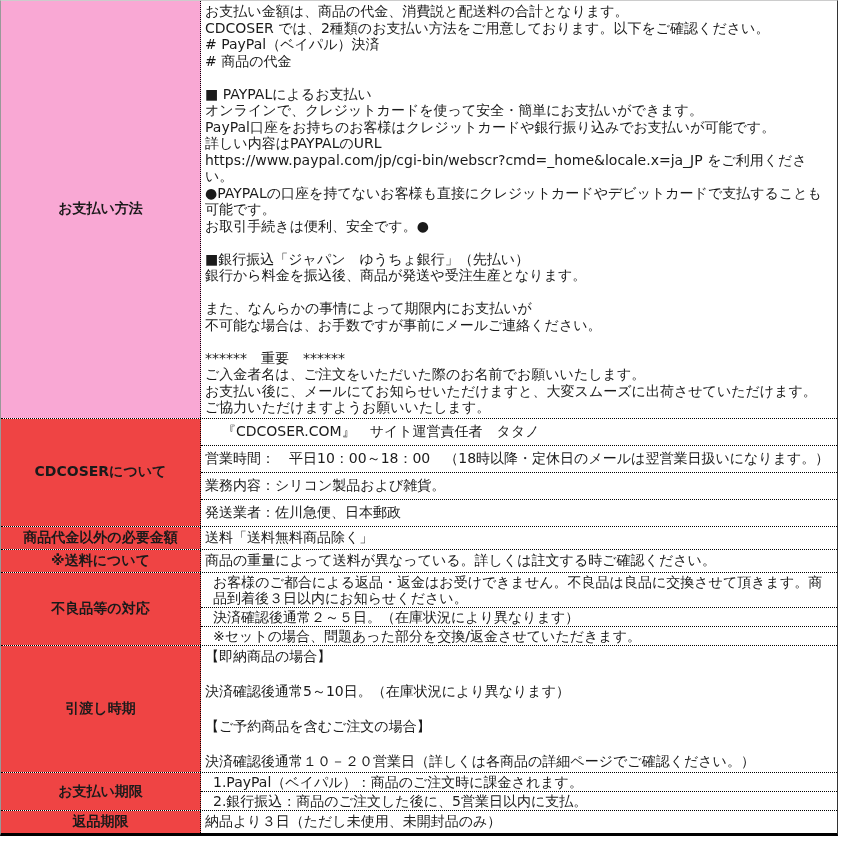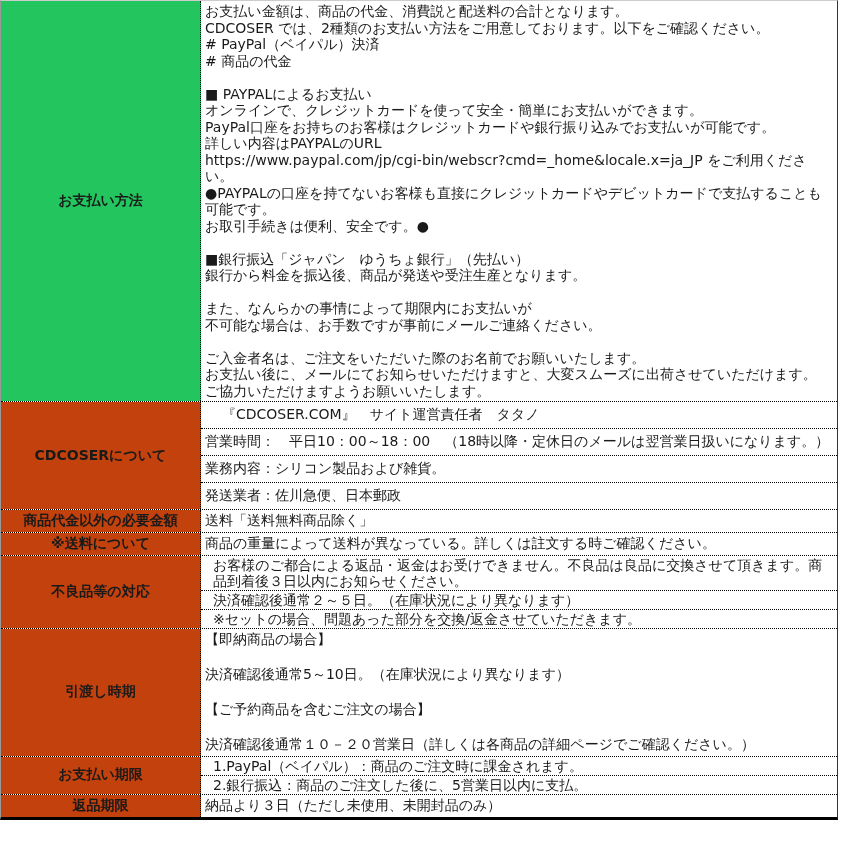--- a/index.html
+++ b/index.html
@@ -9,26 +9,26 @@
     border-top:1px solid #cccccc;
     border-left:1px solid #999999;
     border-right:1px solid #333333;
     border-bottom:3px solid #000000;
   }
   .row{display:flex;border-top:1px dotted #000;}
   .row:first-child{border-top:none;}
   .label-cell{
     width:200px;flex:0 0 200px;
     border-right:1px dotted #000;
-    background:#c2410c;
+    background:#ef4444;
     display:flex;align-items:center;justify-content:center;
     font-weight:bold;text-align:center;
     padding:2px 4px;box-sizing:border-box;
   }
-  .label-cell.white{background:#22c55e;}
+  .label-cell.white{background:#f9a8d4;}
   .content-cell{flex:1;min-width:0;padding:2px 4px;box-sizing:border-box;}
   .content-stack{flex:1;min-width:0;display:flex;flex-direction:column;}
   .subrow{border-top:1px dotted #000;padding:4px 4px;box-sizing:border-box;}
   .subrow:first-child{border-top:none;padding-left:21px;}
   .subrow.tight{padding:1px 12px;line-height:16px;}
   .line{line-height:16.5px;min-height:16.5px;}
   .line-lg{line-height:17.5px;min-height:17.5px;}
   .bold{font-weight:bold;}
 </style>
 </head>
@@ -51,20 +51,21 @@
       <div class="line">https://www.paypal.com/jp/cgi-bin/webscr?cmd=_home&amp;locale.x=ja_JP をご利用ください。</div>
       <div class="line">●PAYPALの口座を持てないお客様も直接にクレジットカードやデビットカードで支払することも可能です。</div>
       <div class="line">お取引手続きは便利、安全です。●</div>
       <div class="line"></div>
       <div class="line">■銀行振込「ジャパン　ゆうちょ銀行」（先払い）</div>
       <div class="line">銀行から料金を振込後、商品が発送や受注生産となります。</div>
       <div class="line"></div>
       <div class="line">また、なんらかの事情によって期限内にお支払いが</div>
       <div class="line">不可能な場合は、お手数ですが事前にメールご連絡ください。</div>
       <div class="line"></div>
+      <div class="line">******　重要　******</div>
       <div class="line">ご入金者名は、ご注文をいただいた際のお名前でお願いいたします。</div>
       <div class="line">お支払い後に、メールにてお知らせいただけますと、大変スムーズに出荷させていただけます。</div>
       <div class="line">ご協力いただけますようお願いいたします。</div>
     </div>
   </div>
 
   <div class="row">
     <div class="label-cell">CDCOSERについて</div>
     <div class="content-stack">
       <div class="subrow">『CDCOSER.COM』　サイト運営責任者　タタノ</div>

